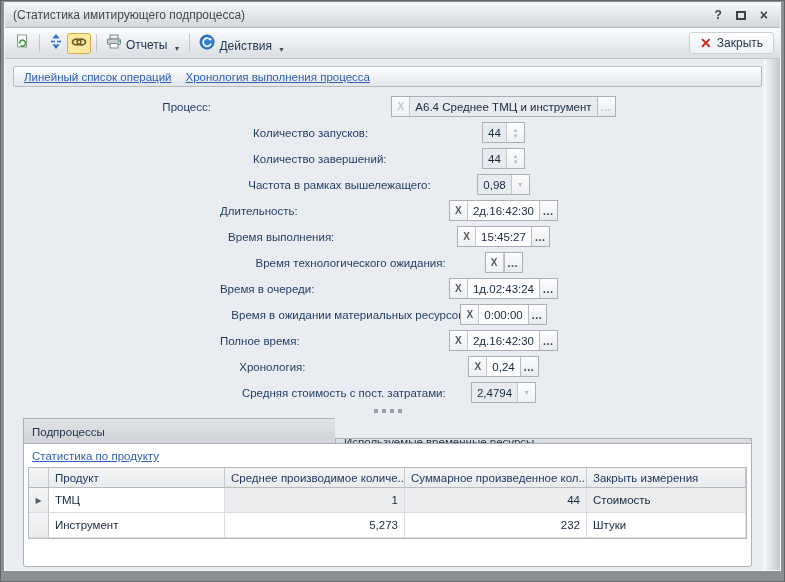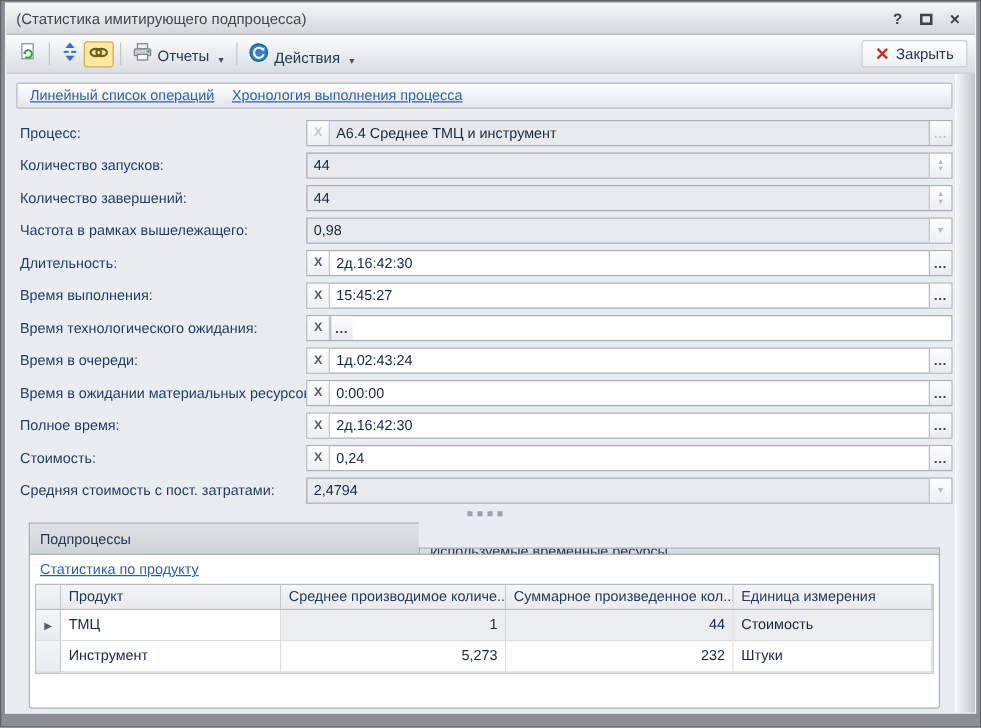--- a/index.html
+++ b/index.html
@@ -38,21 +38,21 @@
   .content{ flex:1; display:flex; flex-direction:column; padding:7px 2px 0 8px; min-width:0; }
   .gutter{ width:16px; flex:0 0 16px; background:linear-gradient(to right,#f2f4f6,#d8dce0 55%,#c2c6cb); border-left:1px solid #ffffff; }
 
   
   .links-bar{ height:21px; flex:0 0 21px; display:flex; align-items:center; gap:14px;
     background:linear-gradient(#ffffff,#e2e6eb); border:1px solid #b9bdc2; border-radius:2px;
     padding:0 10px; margin-bottom:9px; }
   .blue-link{ font-size:11.5px; color:#2d5fae; text-decoration:underline; cursor:pointer; white-space:nowrap; }
 
   
-  .form{ display:flex; flex-direction:column; gap:5px; }
+  .form{ display:flex; flex-direction:column; gap:5px;align-items:center; }
   .frow{ display:flex; align-items:center; height:21px; }
   .frow label{ width:232px; flex:0 0 232px; font-size:11.5px; color:#1e3a5f; padding-left:3px;
     white-space:nowrap; overflow:hidden; }
   .field{ flex:1; display:flex; align-items:stretch; height:21px; border:1px solid #aab0b6;
     background:#fff; }
   .field.readonly{ background:#e7ebf0; }
   .xbtn{ width:18px; flex:0 0 18px; display:flex; align-items:center; justify-content:center;
     font-size:10px; font-weight:bold; color:#565b60; border-right:1px solid #c3c7cb;
     background:linear-gradient(#fdfdfe,#eef0f3); cursor:pointer; }
   .xbtn.disabled{ color:#c2c7cd; cursor:default; }
@@ -277,21 +277,21 @@
           <div class="frow">
             <label>Полное время:</label>
             <div class="field">
               <span class="xbtn">X</span>
               <span class="fval">2д.16:42:30</span>
               <span class="ellipsis-btn">…</span>
             </div>
           </div>
 
           <div class="frow">
-            <label>Стоимость:</label>
+            <label>Хронология:</label>
             <div class="field">
               <span class="xbtn">X</span>
               <span class="fval">0,24</span>
               <span class="ellipsis-btn">…</span>
             </div>
           </div>
 
           <div class="frow">
             <label>Средняя стоимость с пост. затратами:</label>
             <div class="field readonly">
@@ -316,21 +316,21 @@
 
         <div class="panel">
           <span class="blue-link">Статистика по продукту</span>
 
           <div class="grid">
             <div class="grow ghead">
               <span class="gcell gsel"></span>
               <span class="gcell">Продукт</span>
               <span class="gcell">Среднее производимое количе...</span>
               <span class="gcell">Суммарное произведенное кол...</span>
-              <span class="gcell">Единица измерения</span>
+              <span class="gcell">Закрыть измерения</span>
             </div>
             <div class="grow rowsel">
               <span class="gcell gsel">▶</span>
               <span class="gcell focuscell">ТМЦ</span>
               <span class="gcell num">1</span>
               <span class="gcell num">44</span>
               <span class="gcell">Стоимость</span>
             </div>
             <div class="grow">
               <span class="gcell gsel"></span>

